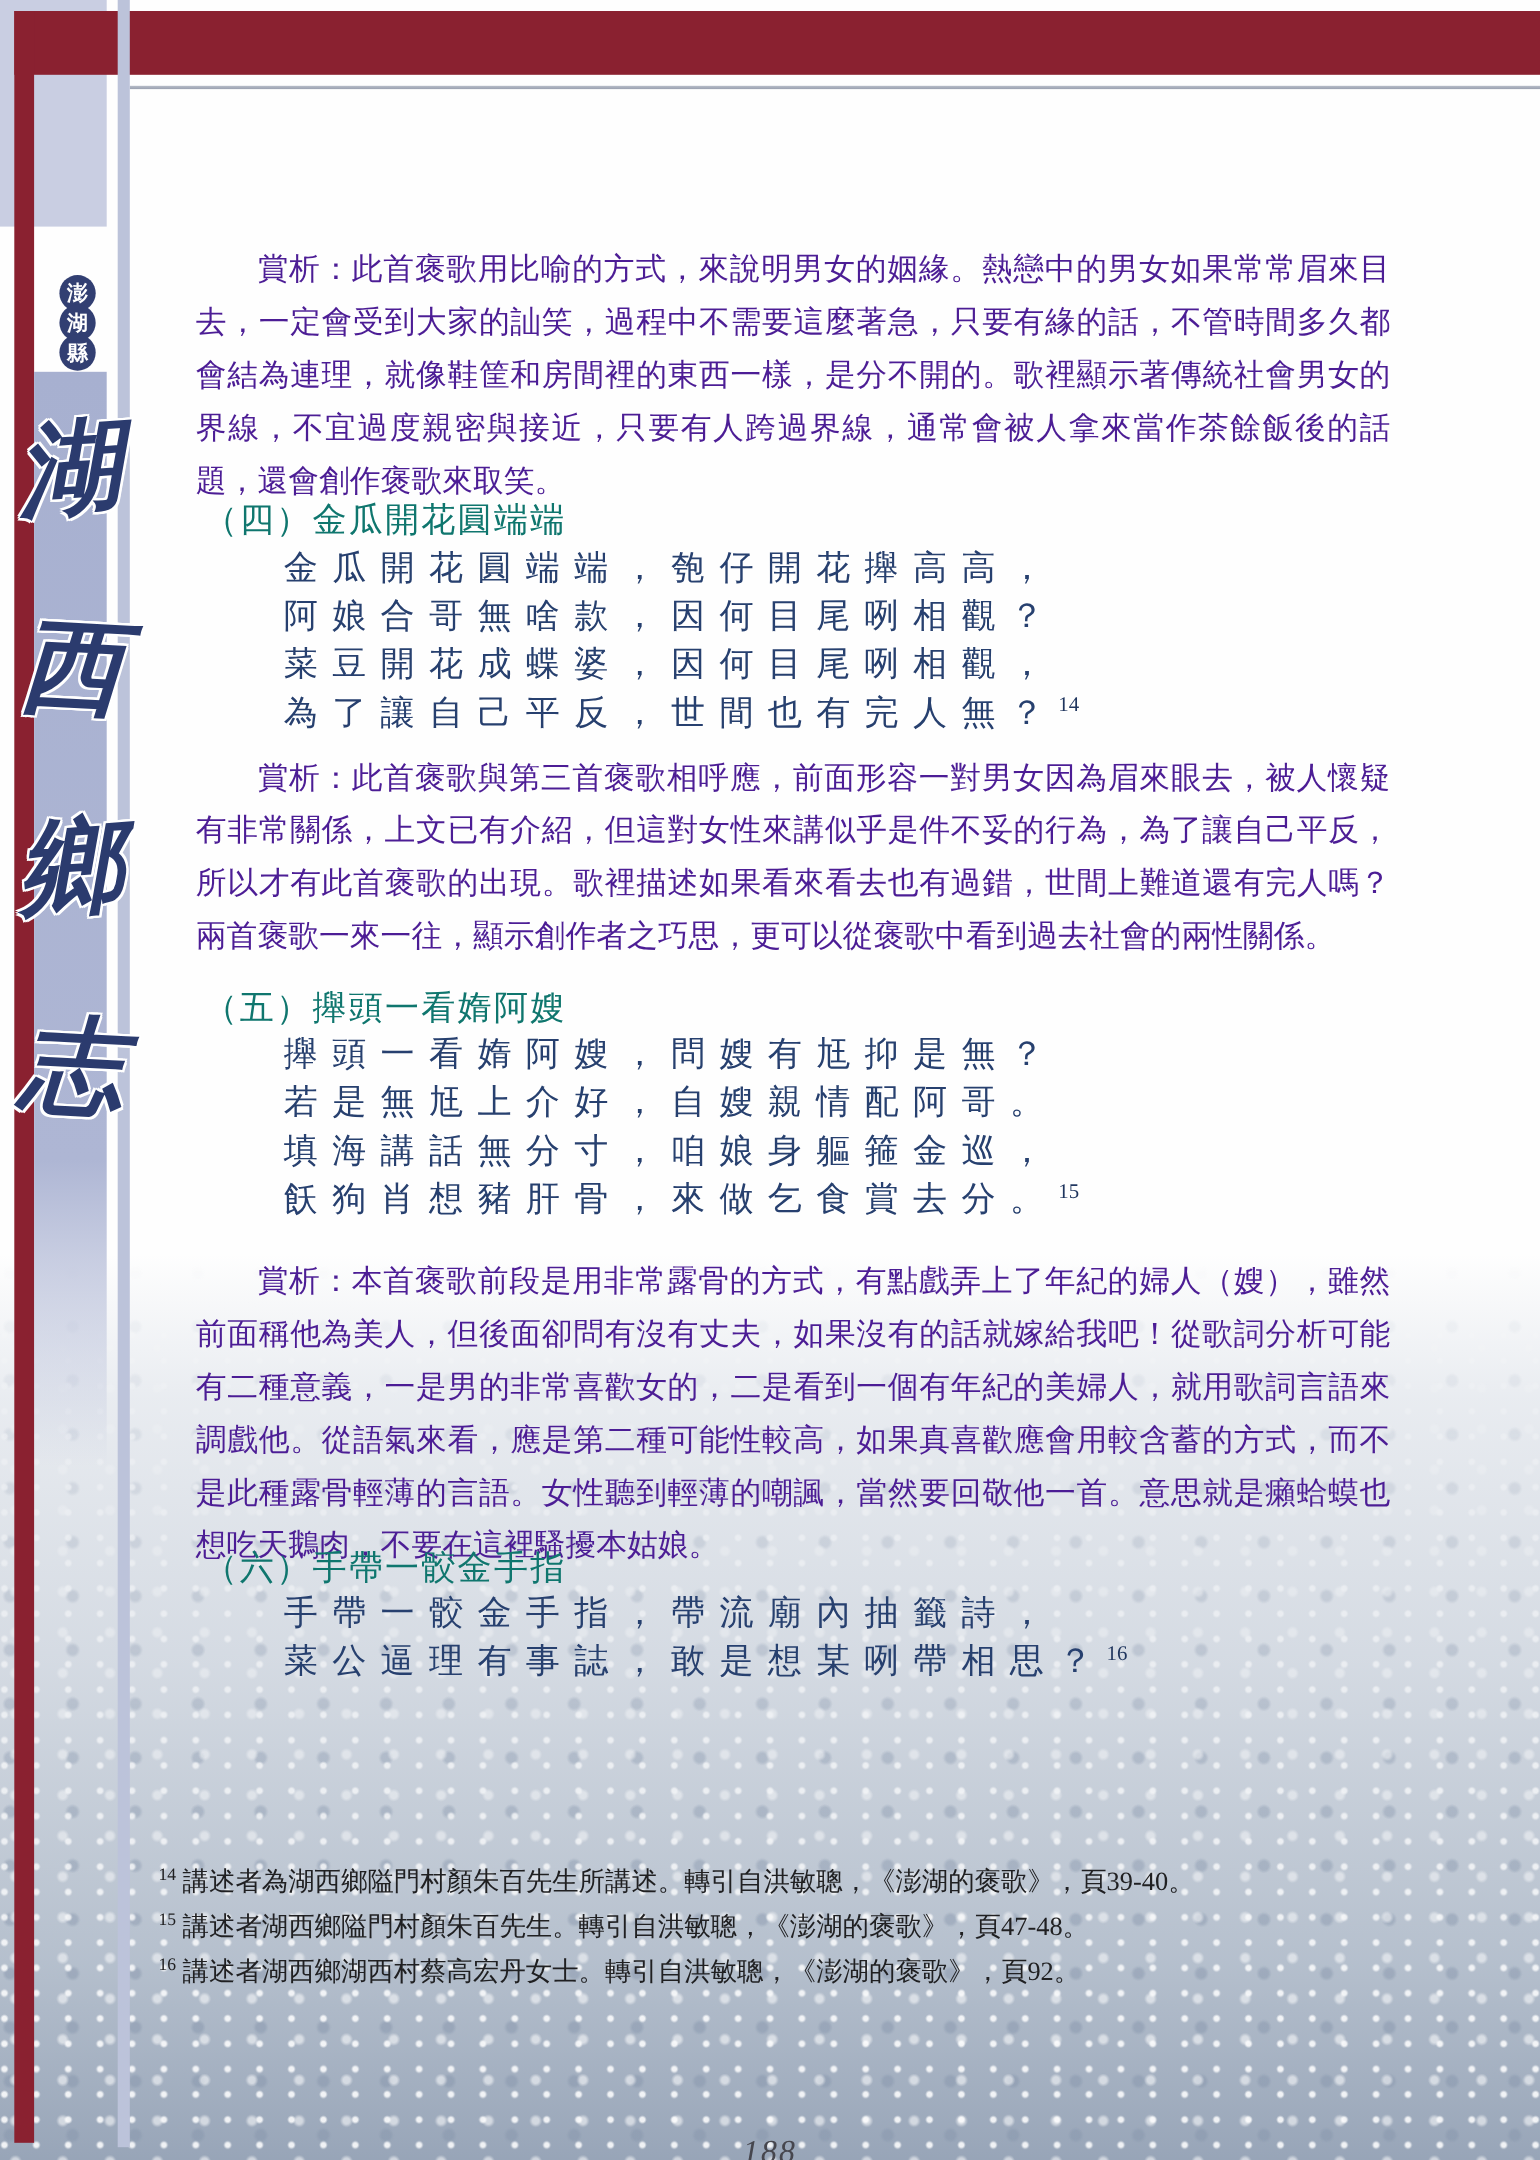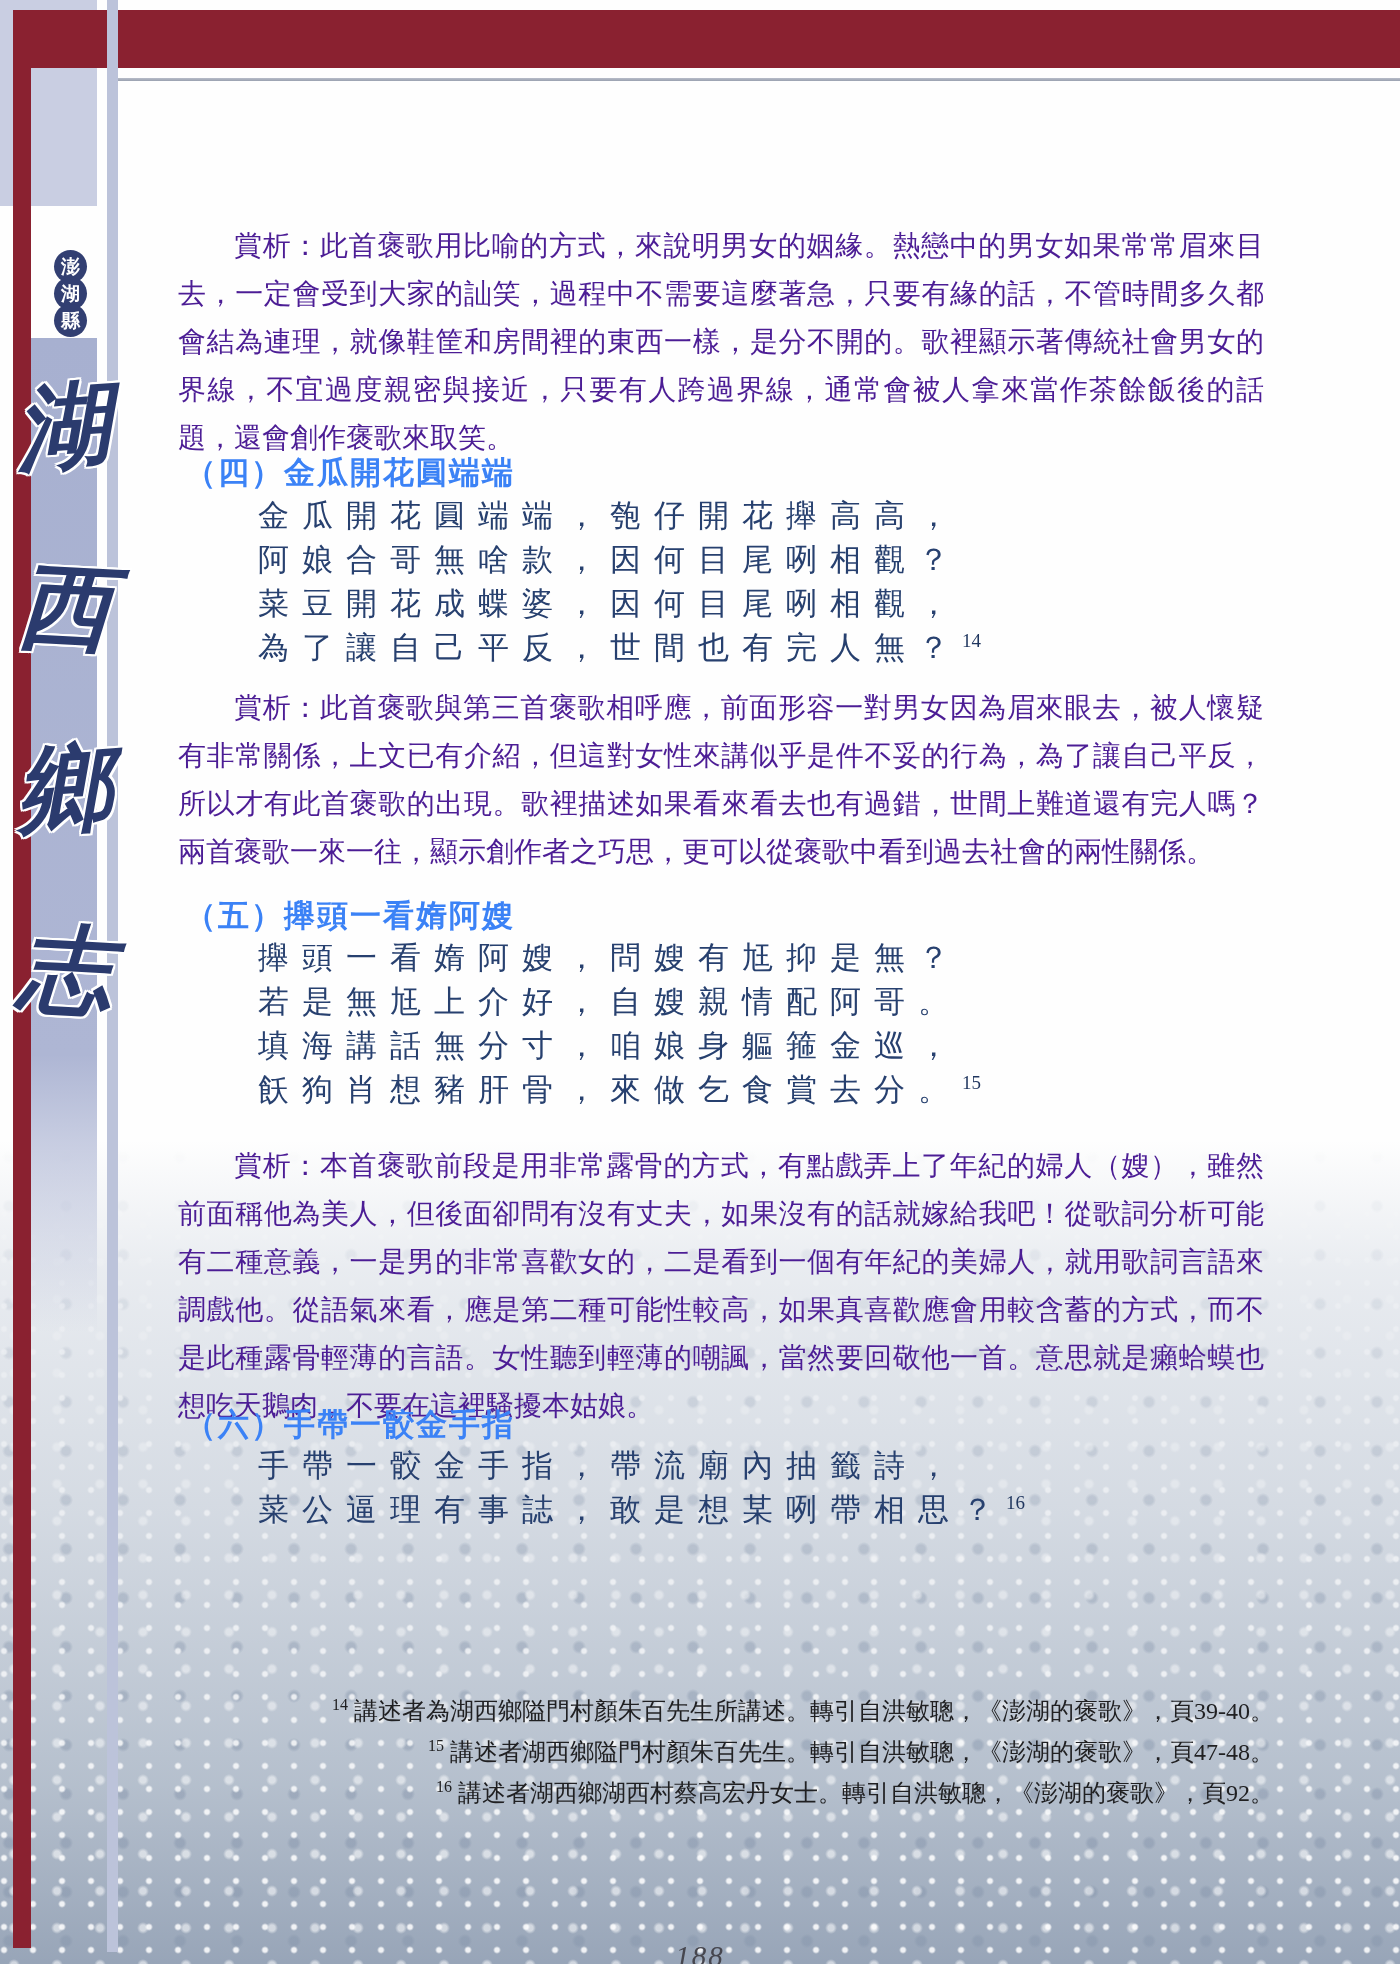--- a/index.html
+++ b/index.html
@@ -40,26 +40,26 @@
        radial-gradient(circle at 4px 5px, rgba(255,255,255,.85) 0 2px, rgba(255,255,255,0) 4px),
        radial-gradient(circle at 14px 11px, rgba(255,255,255,.55) 0 3px, rgba(255,255,255,0) 6px),
        radial-gradient(circle at 9px 17px, rgba(135,150,172,.5) 0 4px, rgba(135,150,172,0) 7px);
      background-size:29px 23px,43px 37px,57px 49px;
      -webkit-mask-image:linear-gradient(180deg,rgba(0,0,0,0) 0%,rgba(0,0,0,.3) 22%,rgba(0,0,0,.75) 55%,#000 85%);
      mask-image:linear-gradient(180deg,rgba(0,0,0,0) 0%,rgba(0,0,0,.3) 22%,rgba(0,0,0,.75) 55%,#000 85%);}
 
   
   .para{position:absolute;left:178px;width:1086px;font-size:28px;line-height:48px;
         text-align:justify;color:#4c1d95;text-indent:2em;}
-  .song-head{position:absolute;left:185px;font-size:31px;font-weight:bold;color:#3b82f6;letter-spacing:2px;}
+  .song-head{position:absolute;left:185px;font-size:31px;font-weight:normal;color:#0f766e;letter-spacing:2px;}
   .lyrics{position:absolute;left:258px;color:#27406f;font-size:31px;}
   .lyric-line{height:44px;line-height:44px;letter-spacing:13px;white-space:nowrap;}
   .ref{font-size:19px;letter-spacing:0;color:#1f355e;vertical-align:super;line-height:0;}
 
-  .footnotes{position:absolute;left:144px;width:1130px;font-size:24px;color:#202022;text-align:right;}
+  .footnotes{position:absolute;left:144px;width:1130px;font-size:24px;color:#202022;}
   .footnote{height:41px;line-height:41px;white-space:nowrap;}
   .footnote sup{font-size:16px;margin-right:6px;}
 
   .pageno{position:absolute;left:0;top:1896px;width:1400px;text-align:center;
           font-size:29px;font-style:italic;color:#46464e;letter-spacing:2px;margin-top:44px;}
 </style>
 </head>
 <body>
 
 <div class="page">

